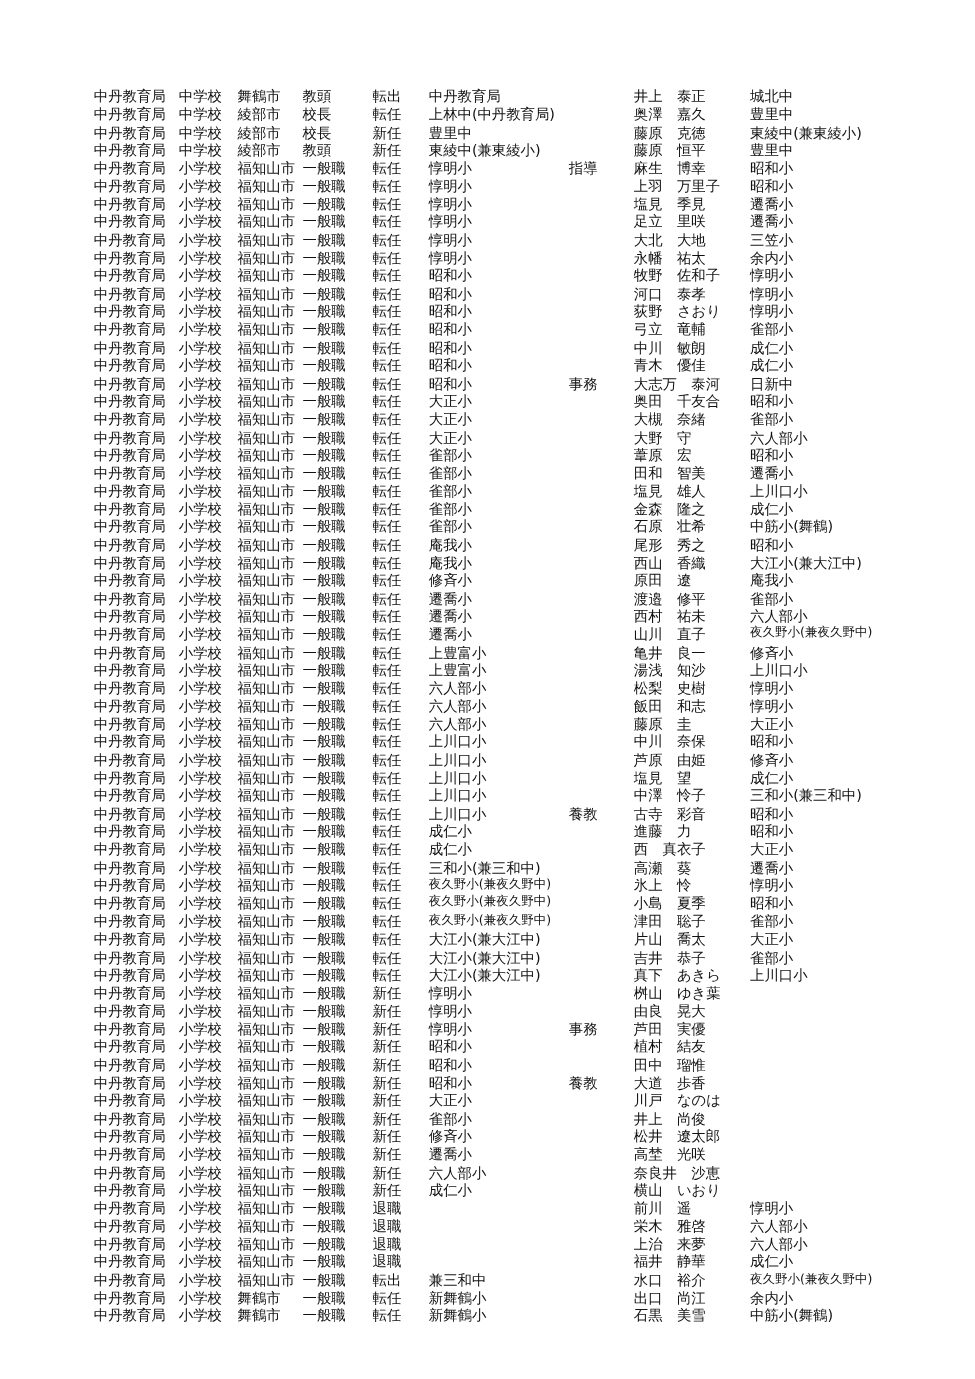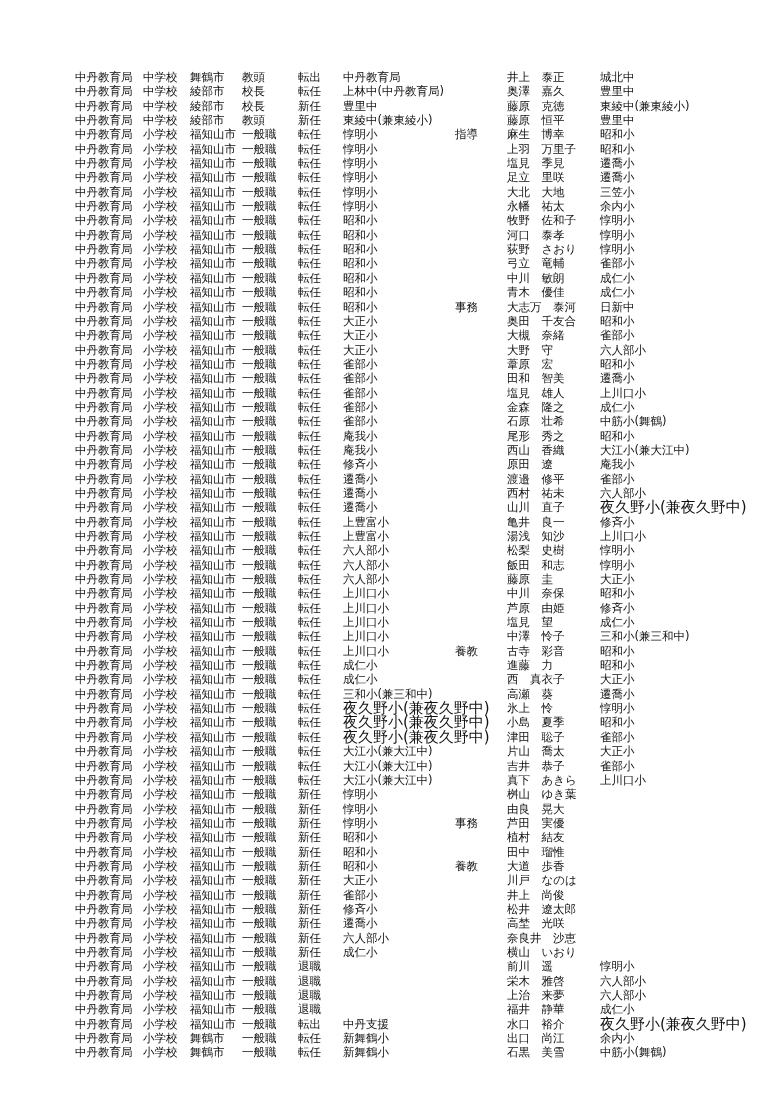--- a/index.html
+++ b/index.html
@@ -10,21 +10,21 @@
   .row span { position: absolute; top: 0; }
   .c-office { left: 0; }
   .c-type { left: 68px; }
   .c-city { left: 115px; }
   .c-job { left: 167px; }
   .c-status { left: 223px; }
   .c-school { left: 268px; }
   .c-role { left: 380px; }
   .c-name { left: 432px; }
   .c-prev { left: 525px; }
-  .small { font-size: 15px; }
+  .small { font-size: 10px; }
 </style>
 </head>
 <body>
 
 <div class="table" id="table">
     <div class="row">
       <span class="c-office">中丹教育局</span>
       <span class="c-type">中学校</span>
       <span class="c-city">舞鶴市</span>
       <span class="c-job">教頭</span>
@@ -748,21 +748,21 @@
       <span class="c-role"></span>
       <span class="c-name">福井　静華</span>
       <span class="c-prev">成仁小</span>
     </div>
     <div class="row">
       <span class="c-office">中丹教育局</span>
       <span class="c-type">小学校</span>
       <span class="c-city">福知山市</span>
       <span class="c-job">一般職</span>
       <span class="c-status">転出</span>
-      <span class="c-school">中丹支援</span>
+      <span class="c-school">兼三和中</span>
       <span class="c-role"></span>
       <span class="c-name">水口　裕介</span>
       <span class="c-prev small">夜久野小(兼夜久野中)</span>
     </div>
     <div class="row">
       <span class="c-office">中丹教育局</span>
       <span class="c-type">小学校</span>
       <span class="c-city">舞鶴市</span>
       <span class="c-job">一般職</span>
       <span class="c-status">転任</span>

